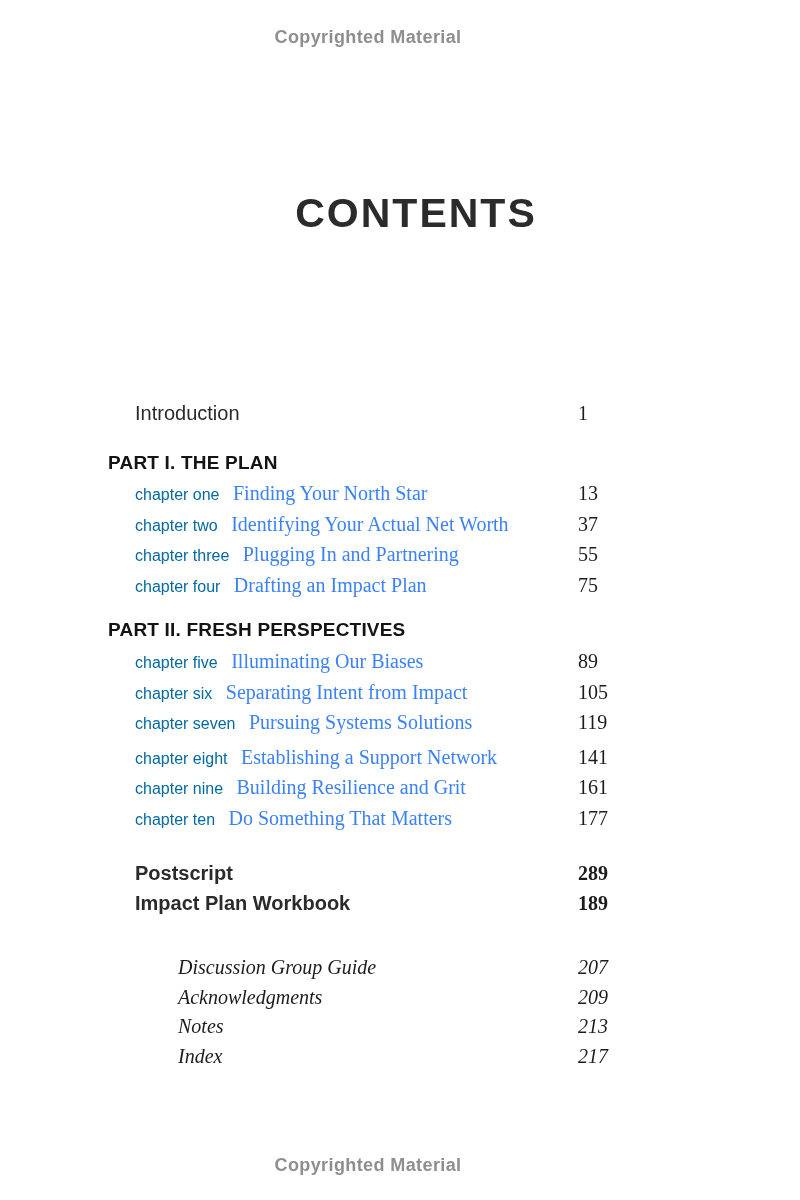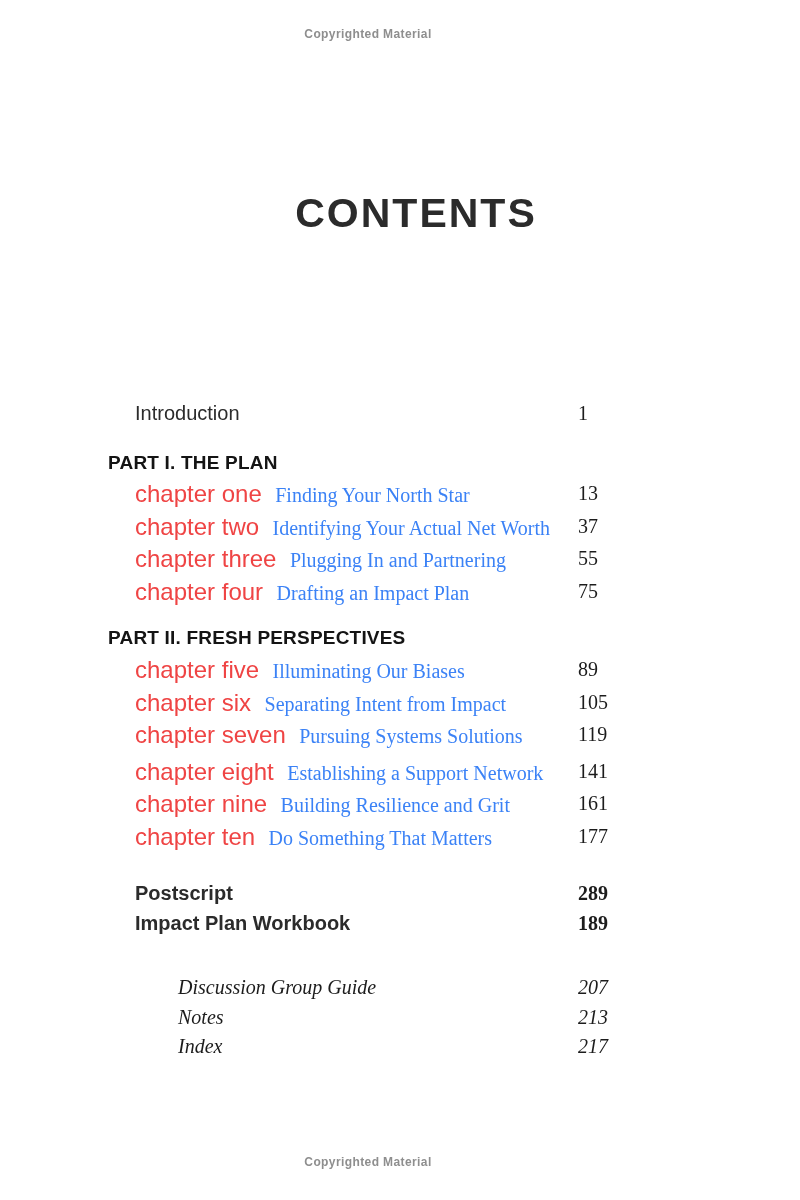--- a/index.html
+++ b/index.html
@@ -8,21 +8,21 @@
     width:800px;height:1200px;
     background:#ffffff;
     font-family:"Liberation Sans",sans-serif;
     overflow:hidden;
   }
   .copyright{
     position:absolute;left:0;width:736px;
     text-align:center;
     color:#8e8e8e;
     font-weight:700;
-    font-size:12px;
+    font-size:18px;
     letter-spacing:0.4px;
   }
   .copyright.top{top:27px;}
   .copyright.bottom{top:1155px;}
   .title{
     position:absolute;top:190px;left:0;width:792px;margin:0;
     text-align:center;
     font-weight:700;
     font-size:41px;
     letter-spacing:2px;
@@ -43,22 +43,22 @@
   .part-heading{
     font-weight:700;
     font-size:19px;
     letter-spacing:0.2px;
     color:#141414;
     line-height:24px;
     white-space:nowrap;
   }
   .chapter-row{padding-left:27px;}
   .chap-label{
-    font-size:24px;
-    color:#ef4444;
+    font-size:16px;
+    color:#0369a1;
   }
   .chap-title{
     font-family:"Liberation Serif",serif;
     font-size:20px;
     color:#3b82f6;
     margin-left:9px;
   }
   .num{
     position:absolute;left:470px;top:0;
     font-family:"Liberation Serif",serif;
@@ -173,20 +173,24 @@
         <span class="num">189</span>
       </div>
     </div>
 
     <div class="mt-italic">
       <div class="row italic-row">
         <span>Discussion Group Guide</span>
         <span class="num">207</span>
       </div>
       <div class="row italic-row">
+        <span>Acknowledgments</span>
+        <span class="num">209</span>
+      </div>
+      <div class="row italic-row">
         <span>Notes</span>
         <span class="num">213</span>
       </div>
       <div class="row italic-row">
         <span>Index</span>
         <span class="num">217</span>
       </div>
     </div>
 
   </div>

